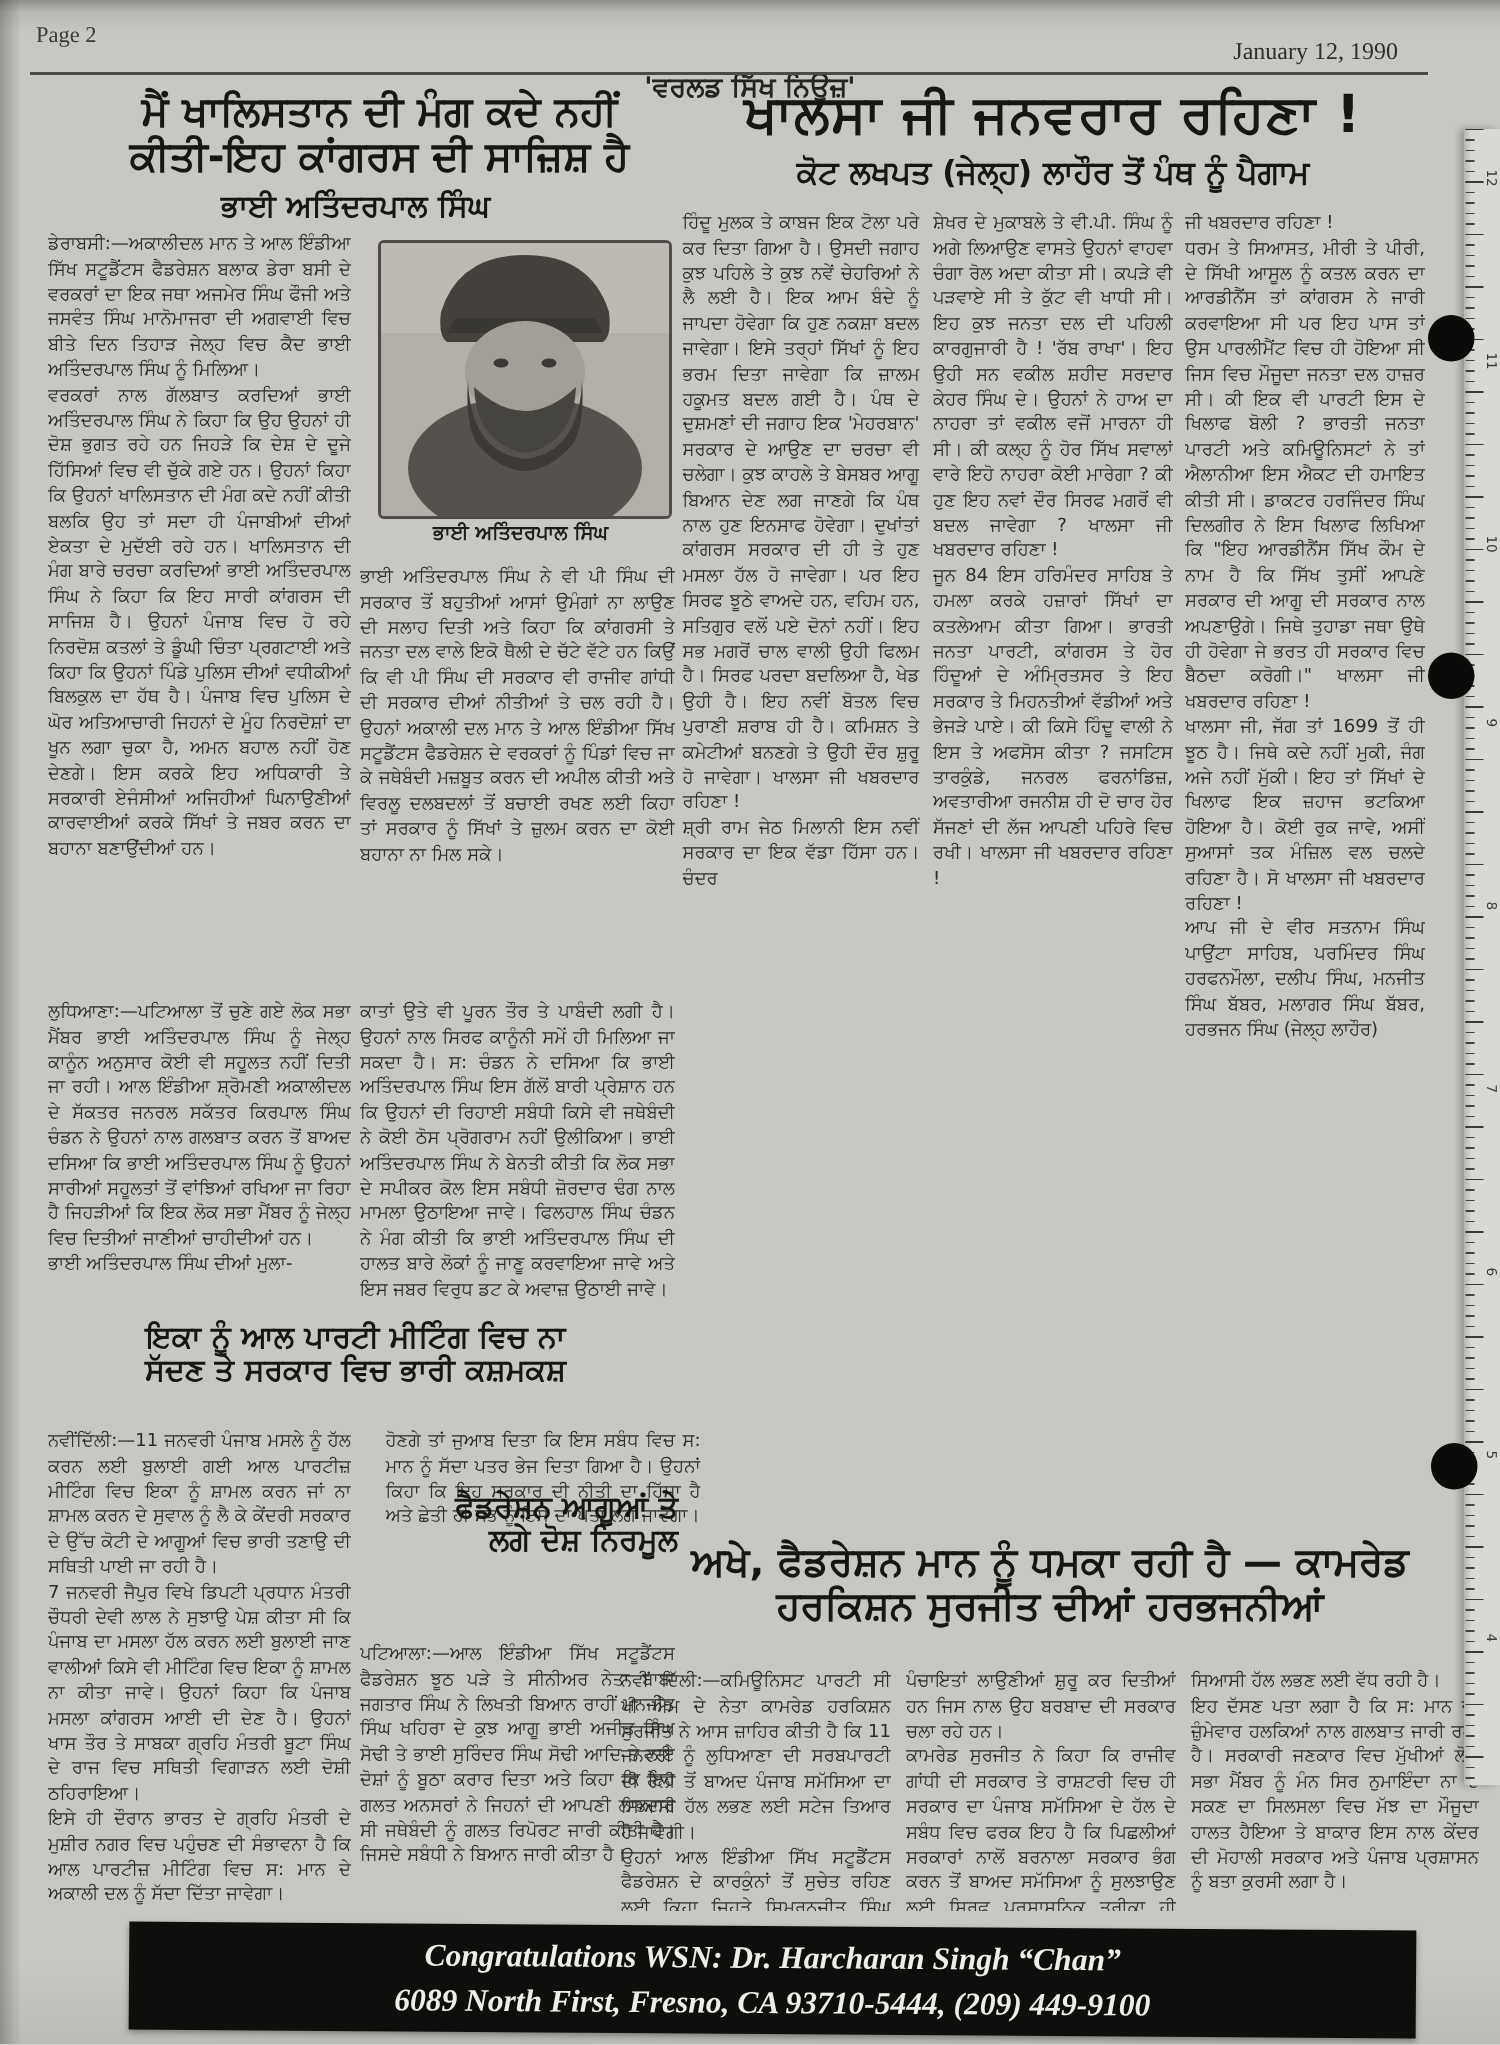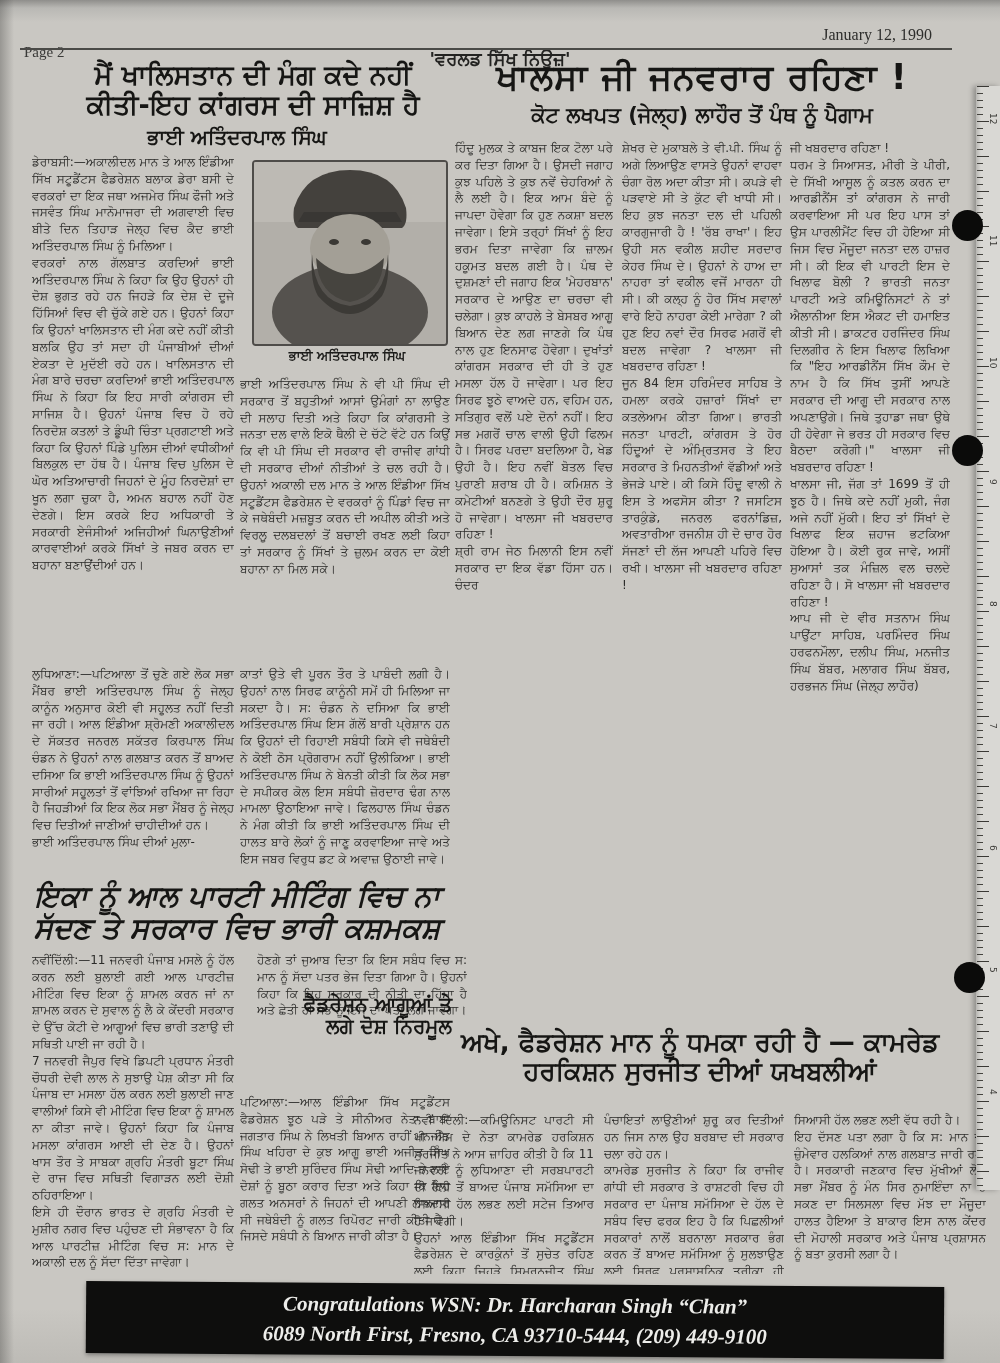--- a/index.html
+++ b/index.html
@@ -4,32 +4,32 @@
 <style>
   html,body{margin:0;padding:0;}
   .page{position:relative;width:1000px;height:1363px;overflow:hidden;
     background:
       linear-gradient(180deg,#8f8e8b 0,#b9b8b4 8px,#c9c7c2 22px,#c9c7c2 96%,#bdbbb6 100%),
       #c9c7c2;
     font-family:"DejaVu Sans",sans-serif;color:#262624;}
   .page::before{content:"";position:absolute;left:0;top:0;bottom:0;width:14px;
     background:linear-gradient(90deg,rgba(60,60,58,.35),rgba(60,60,58,0));}
   
-  .hdr-left{position:absolute;left:24px;top:44px;font-family:"Liberation Serif",serif;font-size:15px;color:#3a3a38;}
+  .hdr-left{position:absolute;left:24px;top:16px;font-family:"Liberation Serif",serif;font-size:15px;color:#3a3a38;}
   .hdr-center{position:absolute;left:300px;top:22px;width:400px;text-align:center;font-weight:bold;font-size:18px;color:#232321;margin-top:26px;}
   .hdr-right{position:absolute;right:68px;top:26px;font-family:"Liberation Serif",serif;font-size:16px;color:#2e2e2c;margin-left:20px;}
   .hdr-rule{position:absolute;left:20px;top:48px;width:932px;border-top:2px solid #4a4a47;}
   
   .headline{position:absolute;font-weight:bold;text-align:center;color:#161614;white-space:pre-line;line-height:1.12;}
   .hl-left{left:38px;top:60px;width:430px;font-size:27px;}
   .hl-left-byline{left:22px;top:126px;width:430px;font-size:20px;}
   .hl-khalsa{left:452px;top:58px;width:500px;font-size:35px;letter-spacing:1px;}
   .hl-khalsa-sub{left:452px;top:104px;width:500px;font-size:21px;}
   .hl-jail{left:22px;top:598px;width:430px;font-size:22px;}
-  .hl-meeting{left:22px;top:880px;width:430px;font-size:29px;font-style:italic;}
+  .hl-meeting{left:22px;top:880px;width:430px;font-size:20px;}
   .hl-fed{left:238px;top:993px;width:214px;font-size:20px;text-align:right;}
   .hl-surjit{left:412px;top:1028px;width:576px;font-size:26px;}
   
   .bodytext{position:absolute;font-size:12px;line-height:1.4;text-align:justify;
     white-space:pre-line;overflow:hidden;color:#2b2b29;}
   .c-l1{left:32px;top:154px;width:202px;height:444px;}
   .c-l2{left:240px;top:376px;width:210px;height:222px;}
   .c-j1{left:32px;top:666px;width:202px;height:212px;}
   .c-j2{left:240px;top:666px;width:210px;height:212px;}
   .c-m1{left:32px;top:952px;width:202px;height:322px;}
@@ -120,21 +120,21 @@
   <div class="bodytext c-k1">ਹਿੰਦੂ ਮੁਲਕ ਤੇ ਕਾਬਜ ਇਕ ਟੋਲਾ ਪਰੇ ਕਰ ਦਿਤਾ ਗਿਆ ਹੈ। ਉਸਦੀ ਜਗਾਹ ਕੁਝ ਪਹਿਲੇ ਤੇ ਕੁਝ ਨਵੇਂ ਚੇਹਰਿਆਂ ਨੇ ਲੈ ਲਈ ਹੈ। ਇਕ ਆਮ ਬੰਦੇ ਨੂੰ ਜਾਪਦਾ ਹੋਵੇਗਾ ਕਿ ਹੁਣ ਨਕਸ਼ਾ ਬਦਲ ਜਾਵੇਗਾ। ਇਸੇ ਤਰ੍ਹਾਂ ਸਿੱਖਾਂ ਨੂੰ ਇਹ ਭਰਮ ਦਿਤਾ ਜਾਵੇਗਾ ਕਿ ਜ਼ਾਲਮ ਹਕੂਮਤ ਬਦਲ ਗਈ ਹੈ। ਪੰਥ ਦੇ ਦੁਸ਼ਮਣਾਂ ਦੀ ਜਗਾਹ ਇਕ 'ਮੇਹਰਬਾਨ' ਸਰਕਾਰ ਦੇ ਆਉਣ ਦਾ ਚਰਚਾ ਵੀ ਚਲੇਗਾ। ਕੁਝ ਕਾਹਲੇ ਤੇ ਬੇਸਬਰ ਆਗੂ ਬਿਆਨ ਦੇਣ ਲਗ ਜਾਣਗੇ ਕਿ ਪੰਥ ਨਾਲ ਹੁਣ ਇਨਸਾਫ ਹੋਵੇਗਾ। ਦੁਖਾਂਤਾਂ ਕਾਂਗਰਸ ਸਰਕਾਰ ਦੀ ਹੀ ਤੇ ਹੁਣ ਮਸਲਾ ਹੱਲ ਹੋ ਜਾਵੇਗਾ। ਪਰ ਇਹ ਸਿਰਫ ਝੂਠੇ ਵਾਅਦੇ ਹਨ, ਵਹਿਮ ਹਨ, ਸਤਿਗੁਰ ਵਲੋਂ ਪਏ ਦੋਨਾਂ ਨਹੀਂ। ਇਹ ਸਭ ਮਗਰੋਂ ਚਾਲ ਵਾਲੀ ਉਹੀ ਫਿਲਮ ਹੈ। ਸਿਰਫ ਪਰਦਾ ਬਦਲਿਆ ਹੈ, ਖੇਡ ਉਹੀ ਹੈ। ਇਹ ਨਵੀਂ ਬੋਤਲ ਵਿਚ ਪੁਰਾਣੀ ਸ਼ਰਾਬ ਹੀ ਹੈ। ਕਮਿਸ਼ਨ ਤੇ ਕਮੇਟੀਆਂ ਬਨਣਗੇ ਤੇ ਉਹੀ ਦੌਰ ਸ਼ੁਰੂ ਹੋ ਜਾਵੇਗਾ। ਖਾਲਸਾ ਜੀ ਖਬਰਦਾਰ ਰਹਿਣਾ !
 ਸ਼੍ਰੀ ਰਾਮ ਜੇਠ ਮਿਲਾਨੀ ਇਸ ਨਵੀਂ ਸਰਕਾਰ ਦਾ ਇਕ ਵੱਡਾ ਹਿੱਸਾ ਹਨ। ਚੰਦਰ</div>
   <div class="bodytext c-k2">ਸ਼ੇਖਰ ਦੇ ਮੁਕਾਬਲੇ ਤੇ ਵੀ.ਪੀ. ਸਿੰਘ ਨੂੰ ਅਗੇ ਲਿਆਉਣ ਵਾਸਤੇ ਉਹਨਾਂ ਵਾਹਵਾ ਚੰਗਾ ਰੋਲ ਅਦਾ ਕੀਤਾ ਸੀ। ਕਪੜੇ ਵੀ ਪੜਵਾਏ ਸੀ ਤੇ ਕੁੱਟ ਵੀ ਖਾਧੀ ਸੀ। ਇਹ ਕੁਝ ਜਨਤਾ ਦਲ ਦੀ ਪਹਿਲੀ ਕਾਰਗੁਜਾਰੀ ਹੈ ! 'ਰੱਬ ਰਾਖਾ'। ਇਹ ਉਹੀ ਸਨ ਵਕੀਲ ਸ਼ਹੀਦ ਸਰਦਾਰ ਕੇਹਰ ਸਿੰਘ ਦੇ। ਉਹਨਾਂ ਨੇ ਹਾਅ ਦਾ ਨਾਹਰਾ ਤਾਂ ਵਕੀਲ ਵਜੋਂ ਮਾਰਨਾ ਹੀ ਸੀ। ਕੀ ਕਲ੍ਹ ਨੂੰ ਹੋਰ ਸਿੱਖ ਸਵਾਲਾਂ ਵਾਰੇ ਇਹੋ ਨਾਹਰਾ ਕੋਈ ਮਾਰੇਗਾ ? ਕੀ ਹੁਣ ਇਹ ਨਵਾਂ ਦੌਰ ਸਿਰਫ ਮਗਰੋਂ ਵੀ ਬਦਲ ਜਾਵੇਗਾ ? ਖਾਲਸਾ ਜੀ ਖਬਰਦਾਰ ਰਹਿਣਾ !
 ਜੂਨ 84 ਇਸ ਹਰਿਮੰਦਰ ਸਾਹਿਬ ਤੇ ਹਮਲਾ ਕਰਕੇ ਹਜ਼ਾਰਾਂ ਸਿੱਖਾਂ ਦਾ ਕਤਲੇਆਮ ਕੀਤਾ ਗਿਆ। ਭਾਰਤੀ ਜਨਤਾ ਪਾਰਟੀ, ਕਾਂਗਰਸ ਤੇ ਹੋਰ ਹਿੰਦੂਆਂ ਦੇ ਅੰਮ੍ਰਿਤਸਰ ਤੇ ਇਹ ਸਰਕਾਰ ਤੇ ਮਿਹਨਤੀਆਂ ਵੱਡੀਆਂ ਅਤੇ ਭੇਜੜੇ ਪਾਏ। ਕੀ ਕਿਸੇ ਹਿੰਦੂ ਵਾਲੀ ਨੇ ਇਸ ਤੇ ਅਫਸੋਸ ਕੀਤਾ ? ਜਸਟਿਸ ਤਾਰਕੁੰਡੇ, ਜਨਰਲ ਫਰਨਾਂਡਿਜ਼, ਅਵਤਾਰੀਆ ਰਜਨੀਸ਼ ਹੀ ਦੋ ਚਾਰ ਹੋਰ ਸੱਜਣਾਂ ਦੀ ਲੱਜ ਆਪਣੀ ਪਹਿਰੇ ਵਿਚ ਰਖੀ। ਖਾਲਸਾ ਜੀ ਖਬਰਦਾਰ ਰਹਿਣਾ !</div>
   <div class="bodytext c-k3">ਜੀ ਖਬਰਦਾਰ ਰਹਿਣਾ !
 ਧਰਮ ਤੇ ਸਿਆਸਤ, ਮੀਰੀ ਤੇ ਪੀਰੀ, ਦੇ ਸਿੱਖੀ ਆਸੂਲ ਨੂੰ ਕਤਲ ਕਰਨ ਦਾ ਆਰਡੀਨੈਂਸ ਤਾਂ ਕਾਂਗਰਸ ਨੇ ਜਾਰੀ ਕਰਵਾਇਆ ਸੀ ਪਰ ਇਹ ਪਾਸ ਤਾਂ ਉਸ ਪਾਰਲੀਮੈਂਟ ਵਿਚ ਹੀ ਹੋਇਆ ਸੀ ਜਿਸ ਵਿਚ ਮੌਜੂਦਾ ਜਨਤਾ ਦਲ ਹਾਜ਼ਰ ਸੀ। ਕੀ ਇਕ ਵੀ ਪਾਰਟੀ ਇਸ ਦੇ ਖਿਲਾਫ ਬੋਲੀ ? ਭਾਰਤੀ ਜਨਤਾ ਪਾਰਟੀ ਅਤੇ ਕਮਿਊਨਿਸਟਾਂ ਨੇ ਤਾਂ ਐਲਾਨੀਆ ਇਸ ਐਕਟ ਦੀ ਹਮਾਇਤ ਕੀਤੀ ਸੀ। ਡਾਕਟਰ ਹਰਜਿੰਦਰ ਸਿੰਘ ਦਿਲਗੀਰ ਨੇ ਇਸ ਖਿਲਾਫ ਲਿਖਿਆ ਕਿ "ਇਹ ਆਰਡੀਨੈਂਸ ਸਿੱਖ ਕੌਮ ਦੇ ਨਾਮ ਹੈ ਕਿ ਸਿੱਖ ਤੁਸੀਂ ਆਪਣੇ ਸਰਕਾਰ ਦੀ ਆਗੂ ਦੀ ਸਰਕਾਰ ਨਾਲ ਅਪਣਾਉਗੇ। ਜਿਥੇ ਤੁਹਾਡਾ ਜਥਾ ਉਥੇ ਹੀ ਹੋਵੇਗਾ ਜੇ ਭਰਤ ਹੀ ਸਰਕਾਰ ਵਿਚ ਬੈਠਦਾ ਕਰੋਗੀ।" ਖਾਲਸਾ ਜੀ ਖਬਰਦਾਰ ਰਹਿਣਾ !
 ਖਾਲਸਾ ਜੀ, ਜੱਗ ਤਾਂ 1699 ਤੋਂ ਹੀ ਝੂਠ ਹੈ। ਜਿਥੇ ਕਦੇ ਨਹੀਂ ਮੁਕੀ, ਜੰਗ ਅਜੇ ਨਹੀਂ ਮੁੱਕੀ। ਇਹ ਤਾਂ ਸਿੱਖਾਂ ਦੇ ਖਿਲਾਫ ਇਕ ਜ਼ਹਾਜ ਭਟਕਿਆ ਹੋਇਆ ਹੈ। ਕੋਈ ਰੁਕ ਜਾਵੇ, ਅਸੀਂ ਸੁਆਸਾਂ ਤਕ ਮੰਜ਼ਿਲ ਵਲ ਚਲਦੇ ਰਹਿਣਾ ਹੈ। ਸੋ ਖਾਲਸਾ ਜੀ ਖਬਰਦਾਰ ਰਹਿਣਾ !
 ਆਪ ਜੀ ਦੇ ਵੀਰ ਸਤਨਾਮ ਸਿੰਘ ਪਾਉਂਟਾ ਸਾਹਿਬ, ਪਰਮਿੰਦਰ ਸਿੰਘ ਹਰਫਨਮੌਲਾ, ਦਲੀਪ ਸਿੰਘ, ਮਨਜੀਤ ਸਿੰਘ ਬੱਬਰ, ਮਲਾਗਰ ਸਿੰਘ ਬੱਬਰ, ਹਰਭਜਨ ਸਿੰਘ (ਜੇਲ੍ਹ ਲਾਹੌਰ)</div>
 
   <div class="headline hl-surjit">ਅਖੇ, ਫੈਡਰੇਸ਼ਨ ਮਾਨ ਨੂੰ ਧਮਕਾ ਰਹੀ ਹੈ — ਕਾਮਰੇਡ
-ਹਰਕਿਸ਼ਨ ਸੁਰਜੀਤ ਦੀਆਂ ਯਖਬਲੀਆਂ</div>
+ਹਰਕਿਸ਼ਨ ਸੁਰਜੀਤ ਦੀਆਂ ਹਰਭਜਨੀਆਂ</div>
   <div class="bodytext c-s1">ਨਵੀਂ ਦਿੱਲੀ:—ਕਮਿਊਨਿਸਟ ਪਾਰਟੀ ਸੀ ਪੀ ਐਮ ਦੇ ਨੇਤਾ ਕਾਮਰੇਡ ਹਰਕਿਸ਼ਨ ਸੁਰਜੀਤ ਨੇ ਆਸ ਜ਼ਾਹਿਰ ਕੀਤੀ ਹੈ ਕਿ 11 ਜਨਵਰੀ ਨੂੰ ਲੁਧਿਆਣਾ ਦੀ ਸਰਬਪਾਰਟੀ ਦੀ ਰੈਲੀ ਤੋਂ ਬਾਅਦ ਪੰਜਾਬ ਸਮੱਸਿਆ ਦਾ ਸਿਆਸੀ ਹੱਲ ਲਭਣ ਲਈ ਸਟੇਜ ਤਿਆਰ ਹੋ ਜਾਵੇਗੀ।
 ਉਹਨਾਂ ਆਲ ਇੰਡੀਆ ਸਿੱਖ ਸਟੂਡੈਂਟਸ ਫੈਡਰੇਸ਼ਨ ਦੇ ਕਾਰਕੁੰਨਾਂ ਤੋਂ ਸੁਚੇਤ ਰਹਿਣ ਲਈ ਕਿਹਾ ਜਿਹੜੇ ਸਿਮਰਨਜੀਤ ਸਿੰਘ ਮਾਨ ਨੂੰ ਧਮਕੀਆਂ ਦੇ ਰਹੇ ਹਨ ਅਤੇ ਖਾਲਸਾ</div>
   <div class="bodytext c-s2">ਪੰਚਾਇਤਾਂ ਲਾਉਣੀਆਂ ਸ਼ੁਰੂ ਕਰ ਦਿਤੀਆਂ ਹਨ ਜਿਸ ਨਾਲ ਉਹ ਬਰਬਾਦ ਦੀ ਸਰਕਾਰ ਚਲਾ ਰਹੇ ਹਨ।
 ਕਾਮਰੇਡ ਸੁਰਜੀਤ ਨੇ ਕਿਹਾ ਕਿ ਰਾਜੀਵ ਗਾਂਧੀ ਦੀ ਸਰਕਾਰ ਤੇ ਰਾਸ਼ਟਰੀ ਵਿਚ ਹੀ ਸਰਕਾਰ ਦਾ ਪੰਜਾਬ ਸਮੱਸਿਆ ਦੇ ਹੱਲ ਦੇ ਸਬੰਧ ਵਿਚ ਫਰਕ ਇਹ ਹੈ ਕਿ ਪਿਛਲੀਆਂ ਸਰਕਾਰਾਂ ਨਾਲੋਂ ਬਰਨਾਲਾ ਸਰਕਾਰ ਭੰਗ ਕਰਨ ਤੋਂ ਬਾਅਦ ਸਮੱਸਿਆ ਨੂੰ ਸੁਲਝਾਉਣ ਲਈ ਸਿਰਫ ਪ੍ਰਸ਼ਾਸ਼ਨਿਕ ਤਰੀਕਾ ਹੀ ਅਪਣਾ- ਤਿਆ ਗਿਆ ਜਦ ਕਿ ਮੌਜੂਦਾ ਸਰਕਾਰ</div>
   <div class="bodytext c-s3">ਸਿਆਸੀ ਹੱਲ ਲਭਣ ਲਈ ਵੱਧ ਰਹੀ ਹੈ।
 ਇਹ ਦੱਸਣ ਪਤਾ ਲਗਾ ਹੈ ਕਿ ਸ: ਮਾਨ ਦੀ ਜ਼ੁੰਮੇਵਾਰ ਹਲਕਿਆਂ ਨਾਲ ਗਲਬਾਤ ਜਾਰੀ ਰਹੀ ਹੈ। ਸਰਕਾਰੀ ਜਣਕਾਰ ਵਿਚ ਮੁੱਖੀਆਂ ਲੋਕ ਸਭਾ ਮੈਂਬਰ ਨੂੰ ਮੰਨ ਸਿਰ ਨੁਮਾਇੰਦਾ ਨਾ ਦੇ ਸਕਣ ਦਾ ਸਿਲਸਲਾ ਵਿਚ ਮੱਝ ਦਾ ਮੌਜੂਦਾ ਹਾਲਤ ਹੈਇਆ ਤੇ ਬਾਕਾਰ ਇਸ ਨਾਲ ਕੇਂਦਰ ਦੀ ਮੋਹਾਲੀ ਸਰਕਾਰ ਅਤੇ ਪੰਜਾਬ ਪ੍ਰਸ਼ਾਸਨ ਨੂੰ ਬਤਾ ਕੁਰਸੀ ਲਗਾ ਹੈ।</div>
 
   <div class="banner">
     <div>Congratulations WSN: Dr. Harcharan Singh “Chan”</div>
     <div>6089 North First, Fresno, CA 93710-5444, (209) 449-9100</div>

